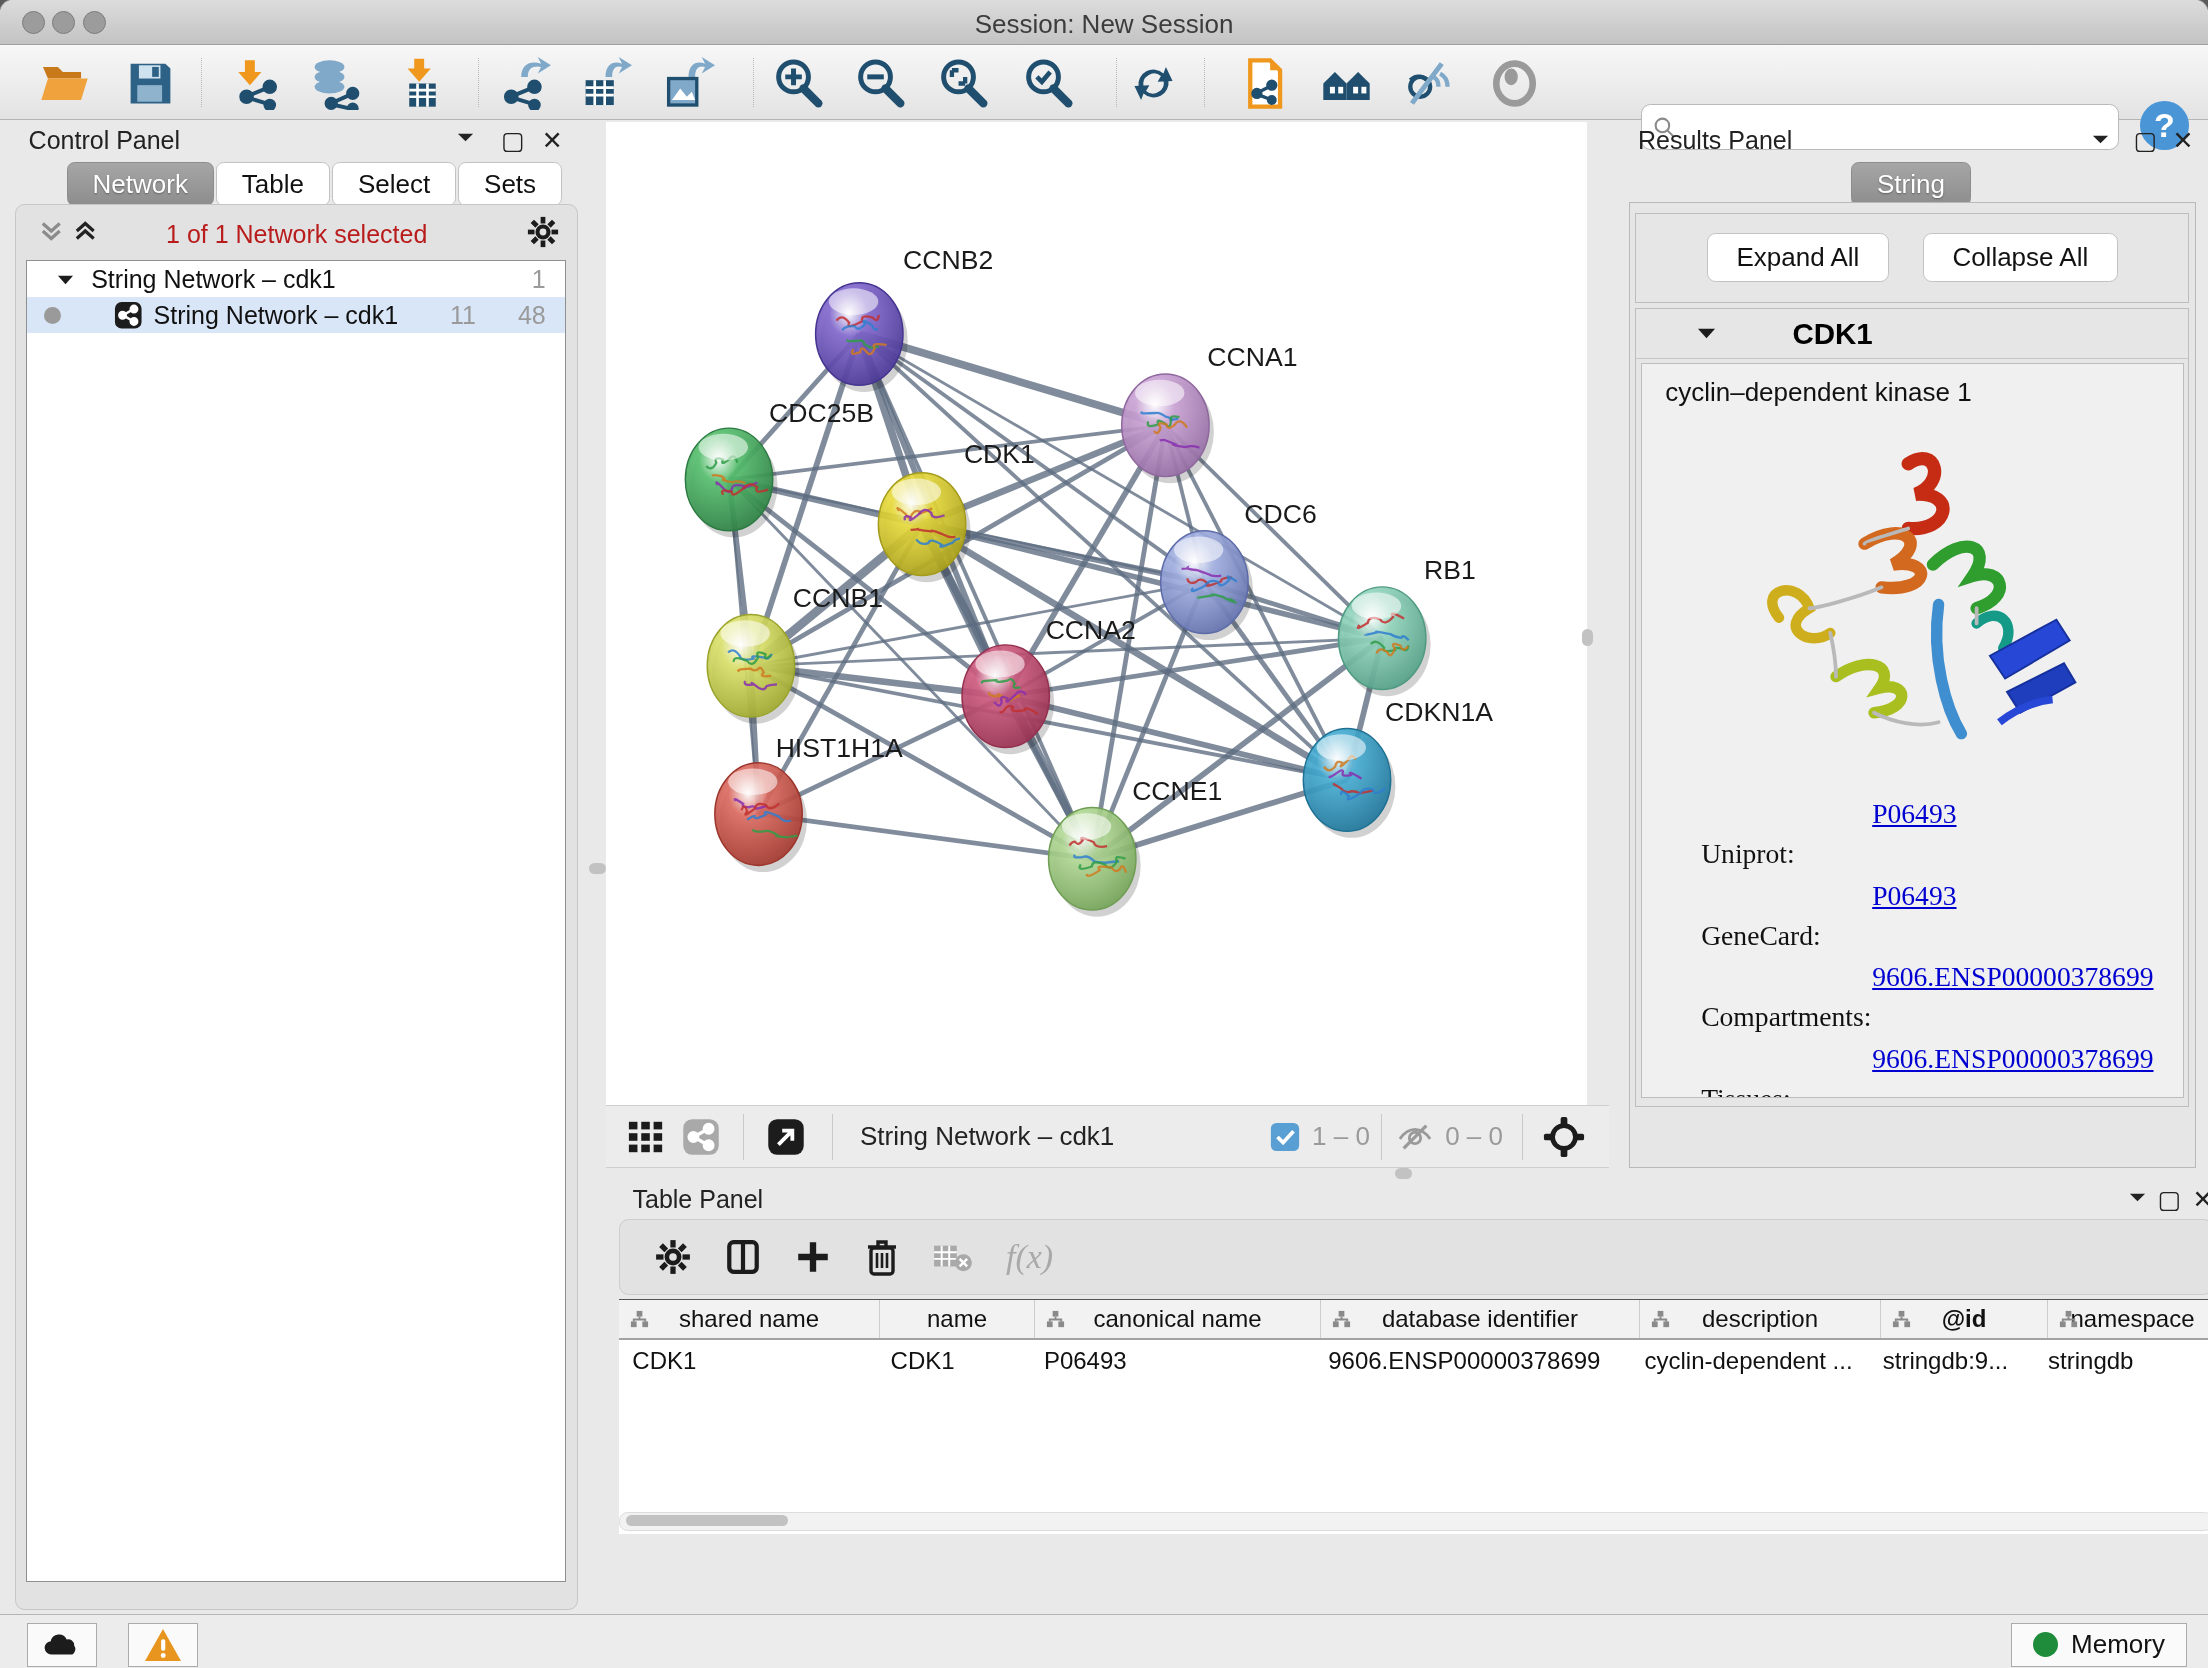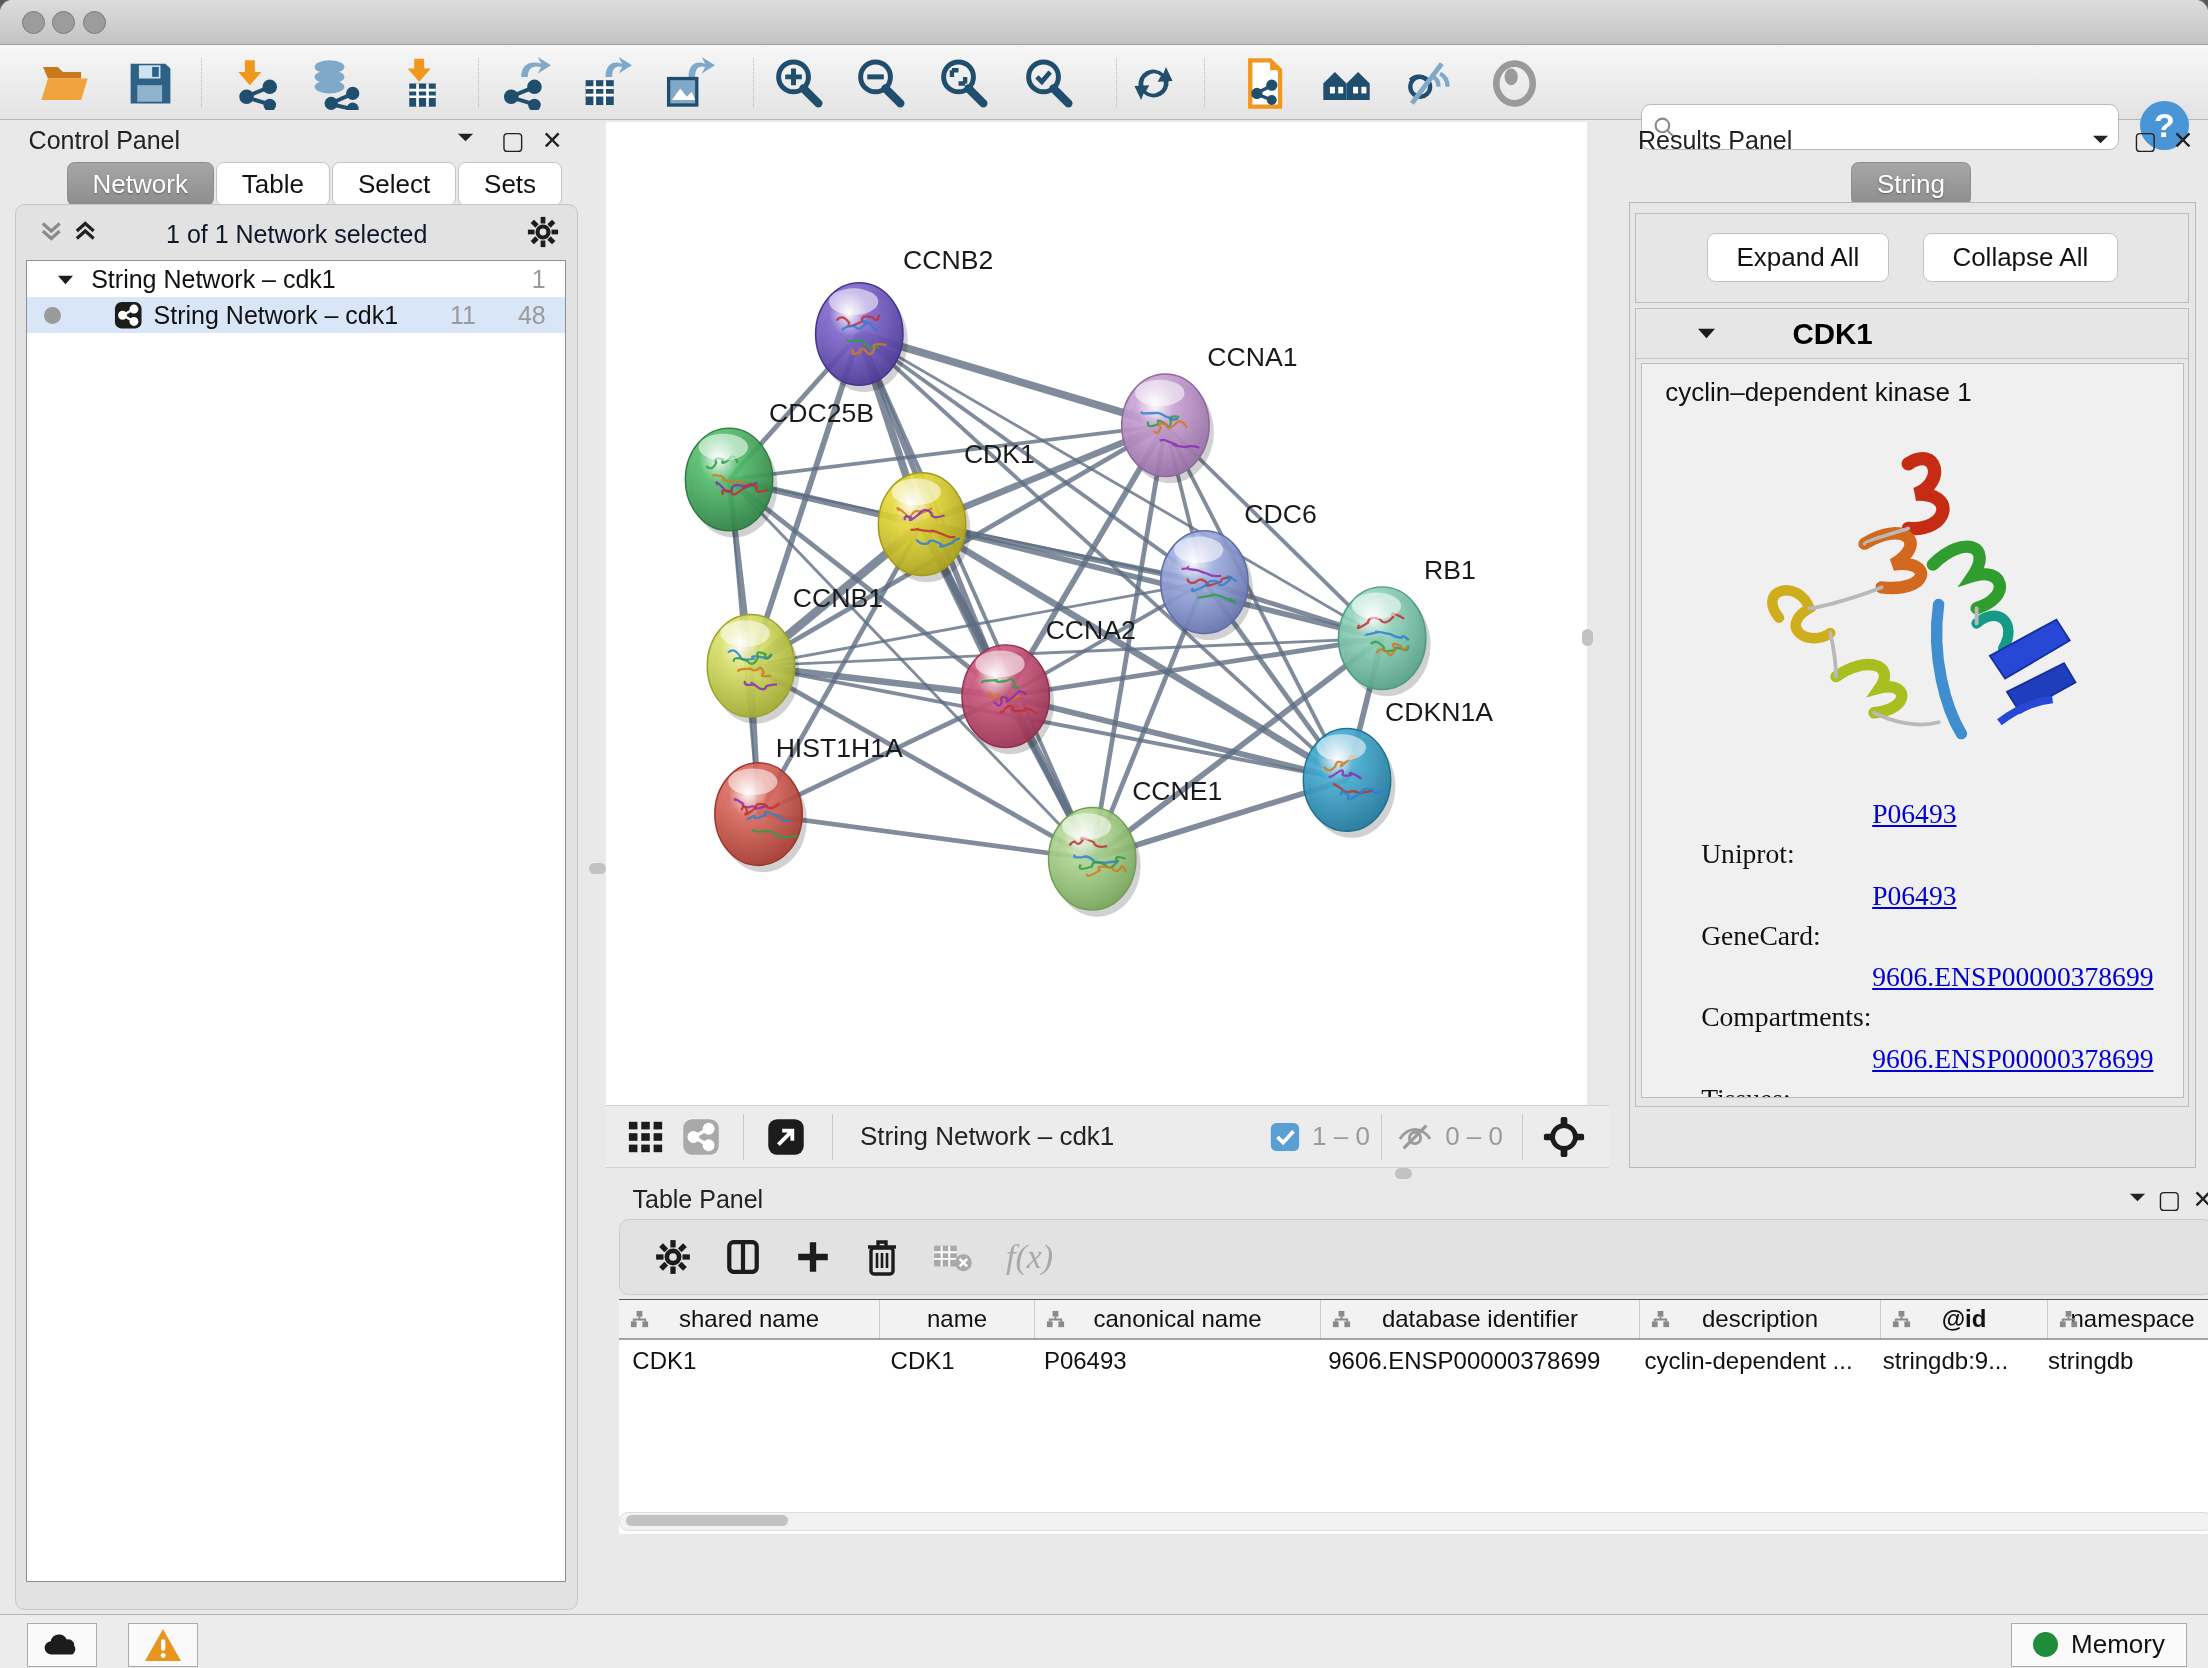--- a/index.html
+++ b/index.html
@@ -94,20 +94,21 @@
 </style>
 </head>
 <body>
 
 <div class="window">
 
   <div class="titlebar">
     <div class="tl" style="left:22px"></div>
     <div class="tl" style="left:52px"></div>
     <div class="tl" style="left:83px"></div>
+    <div class="title-text">Session: New Session</div>
   </div>
 
   <div class="toolbar">
     <div class="tbicon" style="left:36px">
       <svg width="53" height="53" viewBox="0 0 32 32">
           <path d="M3 6h9l3 3h11v4H6z" fill="#c87a1a"></path>
           <path d="M6 13h24l-4 13H2z" fill="#f0a33c"></path>
         </svg>
     </div>
     <div class="tbicon" style="left:122px">
@@ -287,21 +288,21 @@
           </svg>
       </div>
       <div style="position:absolute;left:55px;top:11.4px">
         <svg width="28.5" height="30" viewBox="0 0 30 32">
             <g stroke="#222" stroke-width="3.4" fill="none">
               <path d="M6 24l9-8 9 8"></path>
               <path d="M6 16l9-8 9 8"></path>
             </g>
           </svg>
       </div>
-      <div style="position:absolute;left:0;top:15px;width:100%;text-align:center;font-size:25px;color:#0f172a">1 of 1 Network selected</div>
+      <div style="position:absolute;left:0;top:15px;width:100%;text-align:center;font-size:25px;color:#b91c1c">1 of 1 Network selected</div>
       <div style="position:absolute;right:17px;top:9.5px">
         <svg width="34" height="34" viewBox="0 0 36 36">
             <g fill="#1c1c1c">
               <circle cx="18" cy="18" r="8"></circle>
               <g id="teeth">
                 <rect x="15.5" y="2" width="5" height="7"></rect>
                 <rect x="15.5" y="27" width="5" height="7"></rect>
                 <rect x="2" y="15.5" width="7" height="5"></rect>
                 <rect x="27" y="15.5" width="7" height="5"></rect>
                 <rect x="15.5" y="2" width="5" height="7" transform="rotate(45 18 18)"></rect>

